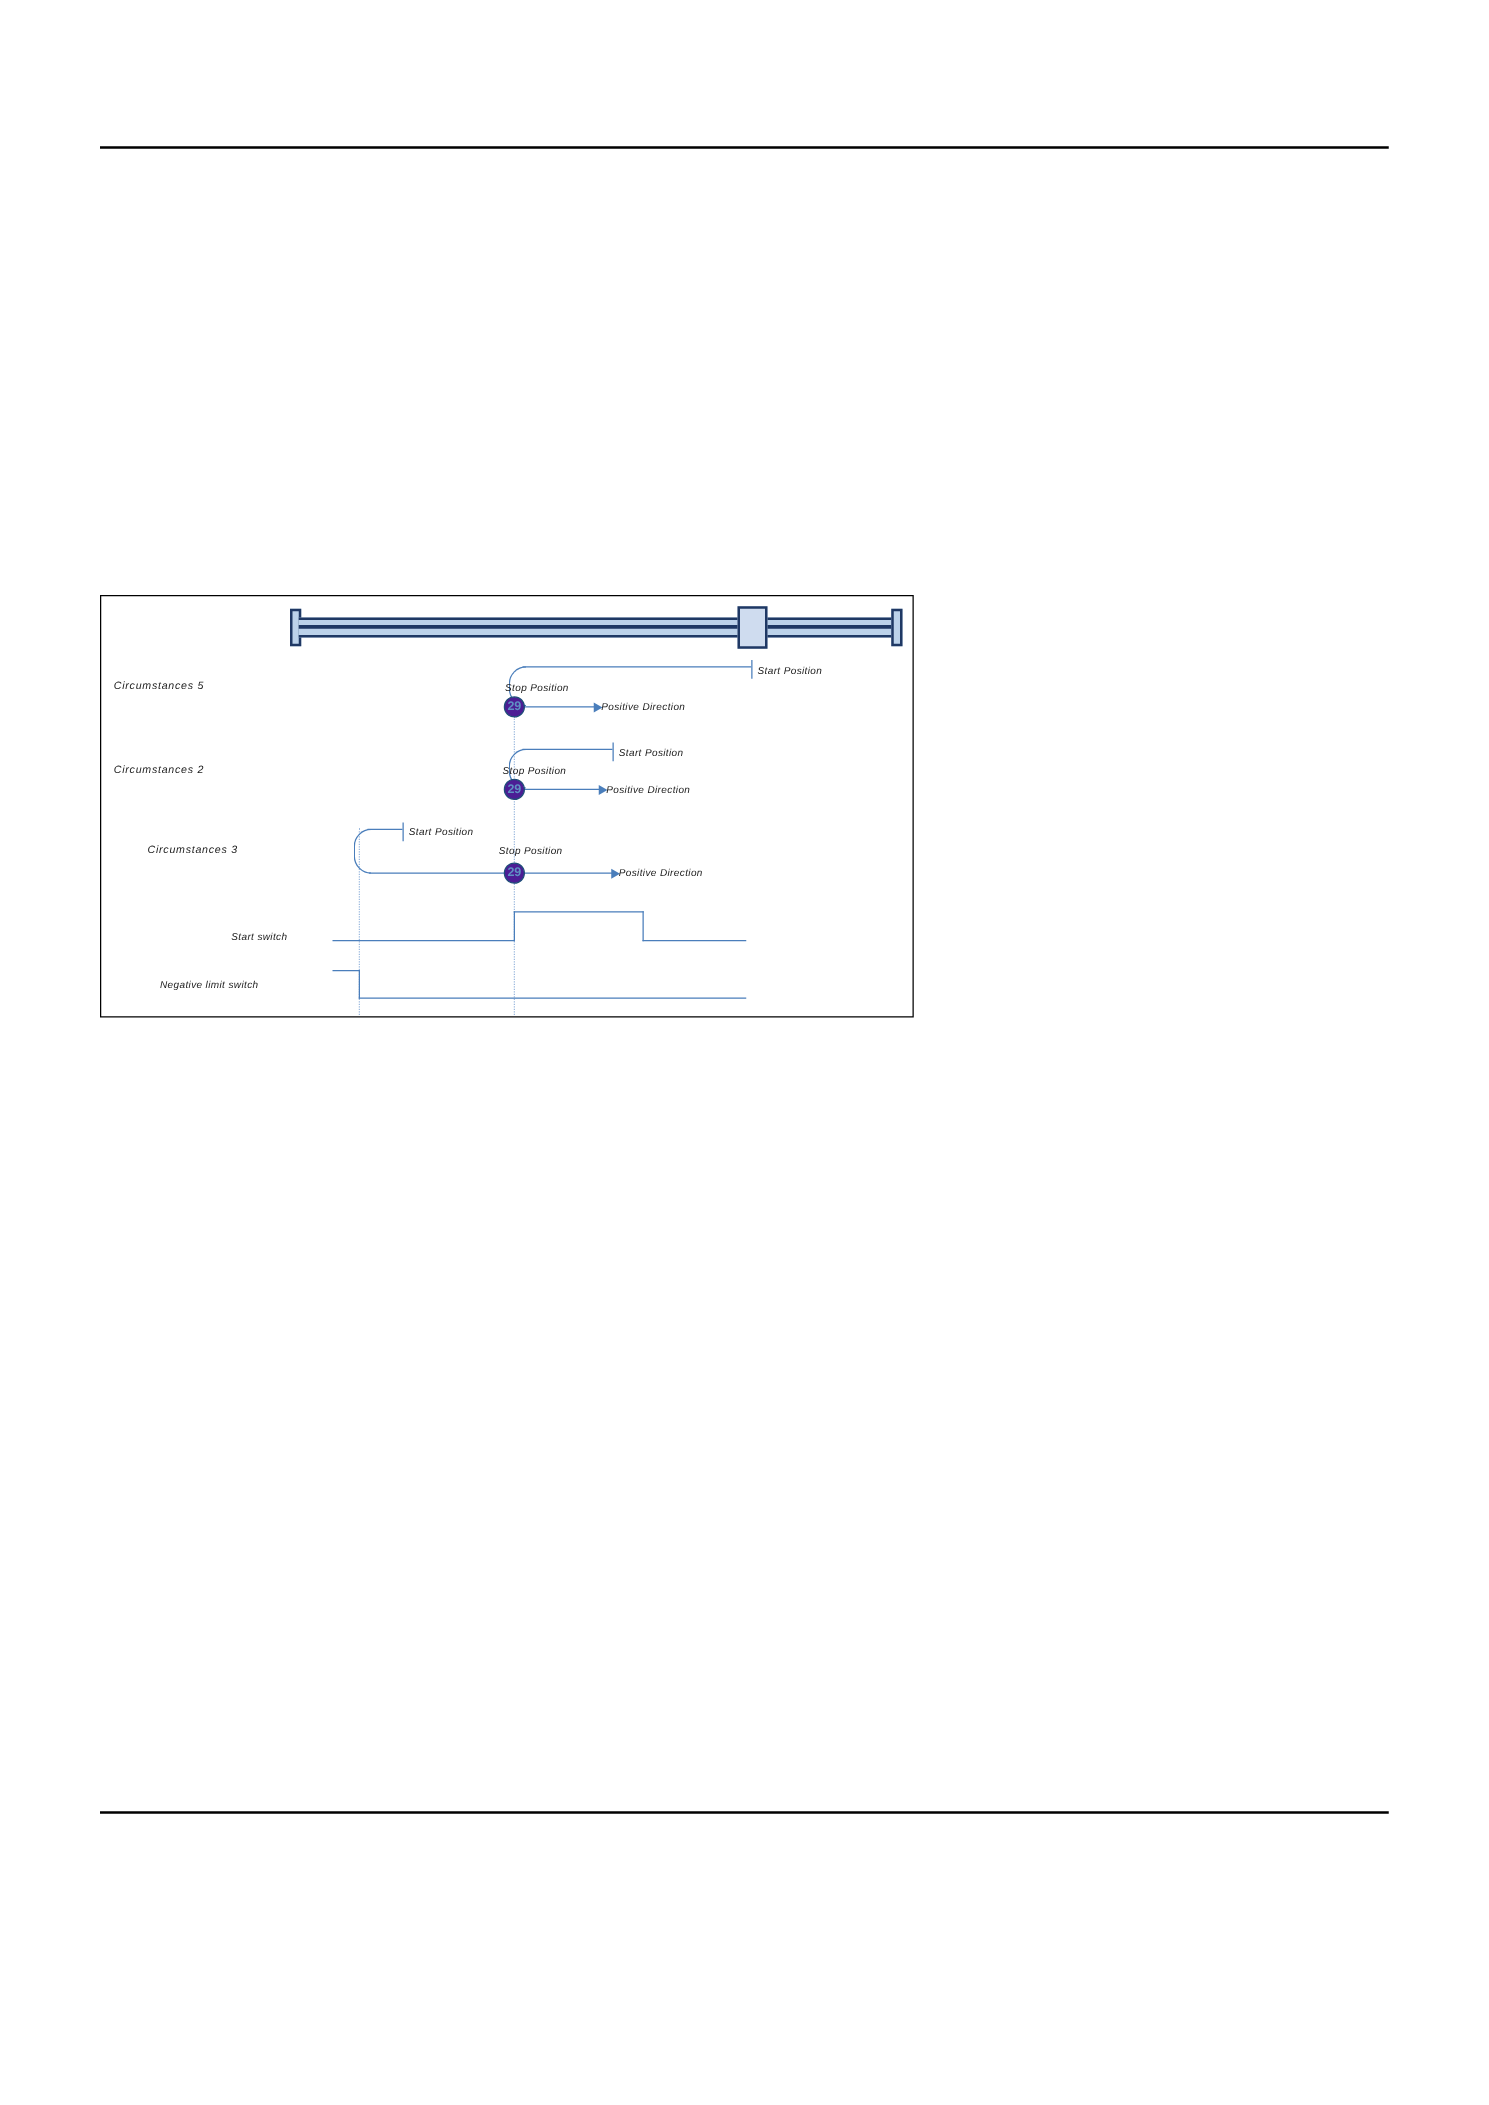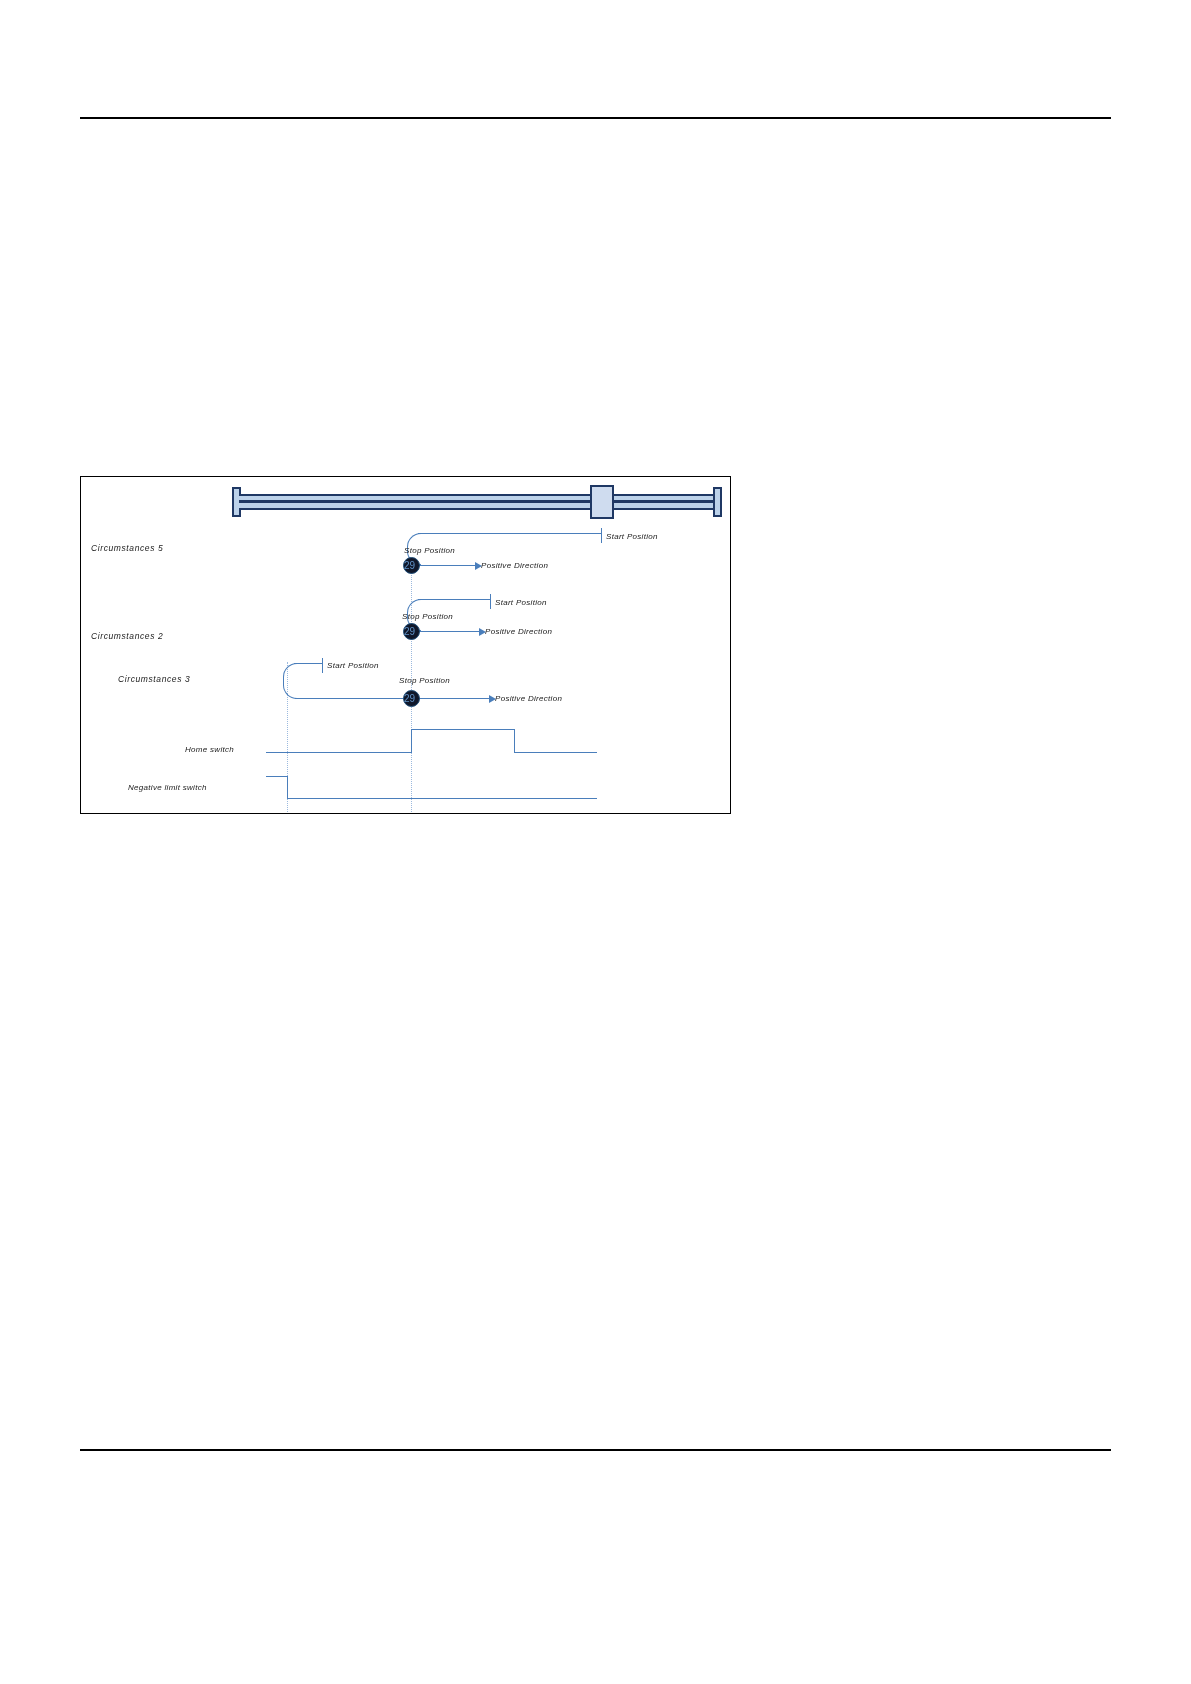--- a/index.html
+++ b/index.html
@@ -77,27 +77,27 @@
     width:0; height:0;
     border-top:4px solid transparent;
     border-bottom:4px solid transparent;
     border-left:7px solid #4a7ebb;
   }
 
   .badge {
     position:absolute;
     width:17px; height:17px;
     border-radius:50%;
-    background:#0f172a;
+    background:#4c1d95;
     border:1.5px solid #1f4e79;
     color:#5f90c4;
     font-size:10px;
-    font-weight:normal;
+    font-weight:bold;
     line-height:15px;
-    text-align:left;
+    text-align:center;
     box-sizing:border-box;
     font-family:"Liberation Sans", sans-serif;
   }
 </style>
 </head>
 <body>
 
 <div class="page">
 
   <div class="rule top"></div>
@@ -128,21 +128,21 @@
       <div class="lbl" style="left:525px;top:55px;">Start Position</div>
 
       <div class="lbl" style="left:323px;top:69px;">Stop Position</div>
 
       <div class="hline" style="left:338px;top:88px;width:58px;"></div>
       <div class="arrow-head" style="left:394px;top:85px;"></div>
       <div class="lbl" style="left:400px;top:84px;">Positive Direction</div>
 
       <div class="badge" style="left:322px;top:80px;">29</div>
 
-      <div class="lbl row-title" style="left:10px;top:133px;margin-top:21px;">Circumstances 2</div>
+      <div class="lbl row-title" style="left:10px;top:133px;">Circumstances 2</div>
 
       <div class="hline" style="left:337px;top:122px;width:72px;"></div>
       <div class="hook" style="left:326px;top:122px;width:14px;height:32px;"></div>
       <div class="tick" style="left:409px;top:117px;"></div>
       <div class="lbl" style="left:414px;top:121px;">Start Position</div>
 
       <div class="lbl" style="left:321px;top:135px;">Stop Position</div>
 
       <div class="hline" style="left:338px;top:154px;width:62px;"></div>
       <div class="arrow-head" style="left:398px;top:151px;"></div>
@@ -158,21 +158,21 @@
       <div class="lbl" style="left:246px;top:184px;">Start Position</div>
 
       <div class="lbl" style="left:318px;top:199px;">Stop Position</div>
 
       <div class="hline" style="left:214px;top:221px;width:196px;"></div>
       <div class="arrow-head" style="left:408px;top:218px;"></div>
       <div class="lbl" style="left:414px;top:217px;">Positive Direction</div>
 
       <div class="badge" style="left:322px;top:213px;">29</div>
 
-      <div class="lbl" style="left:104px;top:268px;">Home switch</div>
+      <div class="lbl" style="left:104px;top:268px;">Start switch</div>
 
       <div class="hline" style="left:185px;top:275px;width:146px;"></div>
       <div class="vline" style="left:330px;top:252px;height:24px;"></div>
       <div class="hline" style="left:330px;top:252px;width:104px;"></div>
       <div class="vline" style="left:433px;top:252px;height:24px;"></div>
       <div class="hline" style="left:433px;top:275px;width:83px;"></div>
 
       <div class="lbl" style="left:47px;top:306px;">Negative limit switch</div>
 
       <div class="hline" style="left:185px;top:299px;width:22px;"></div>

